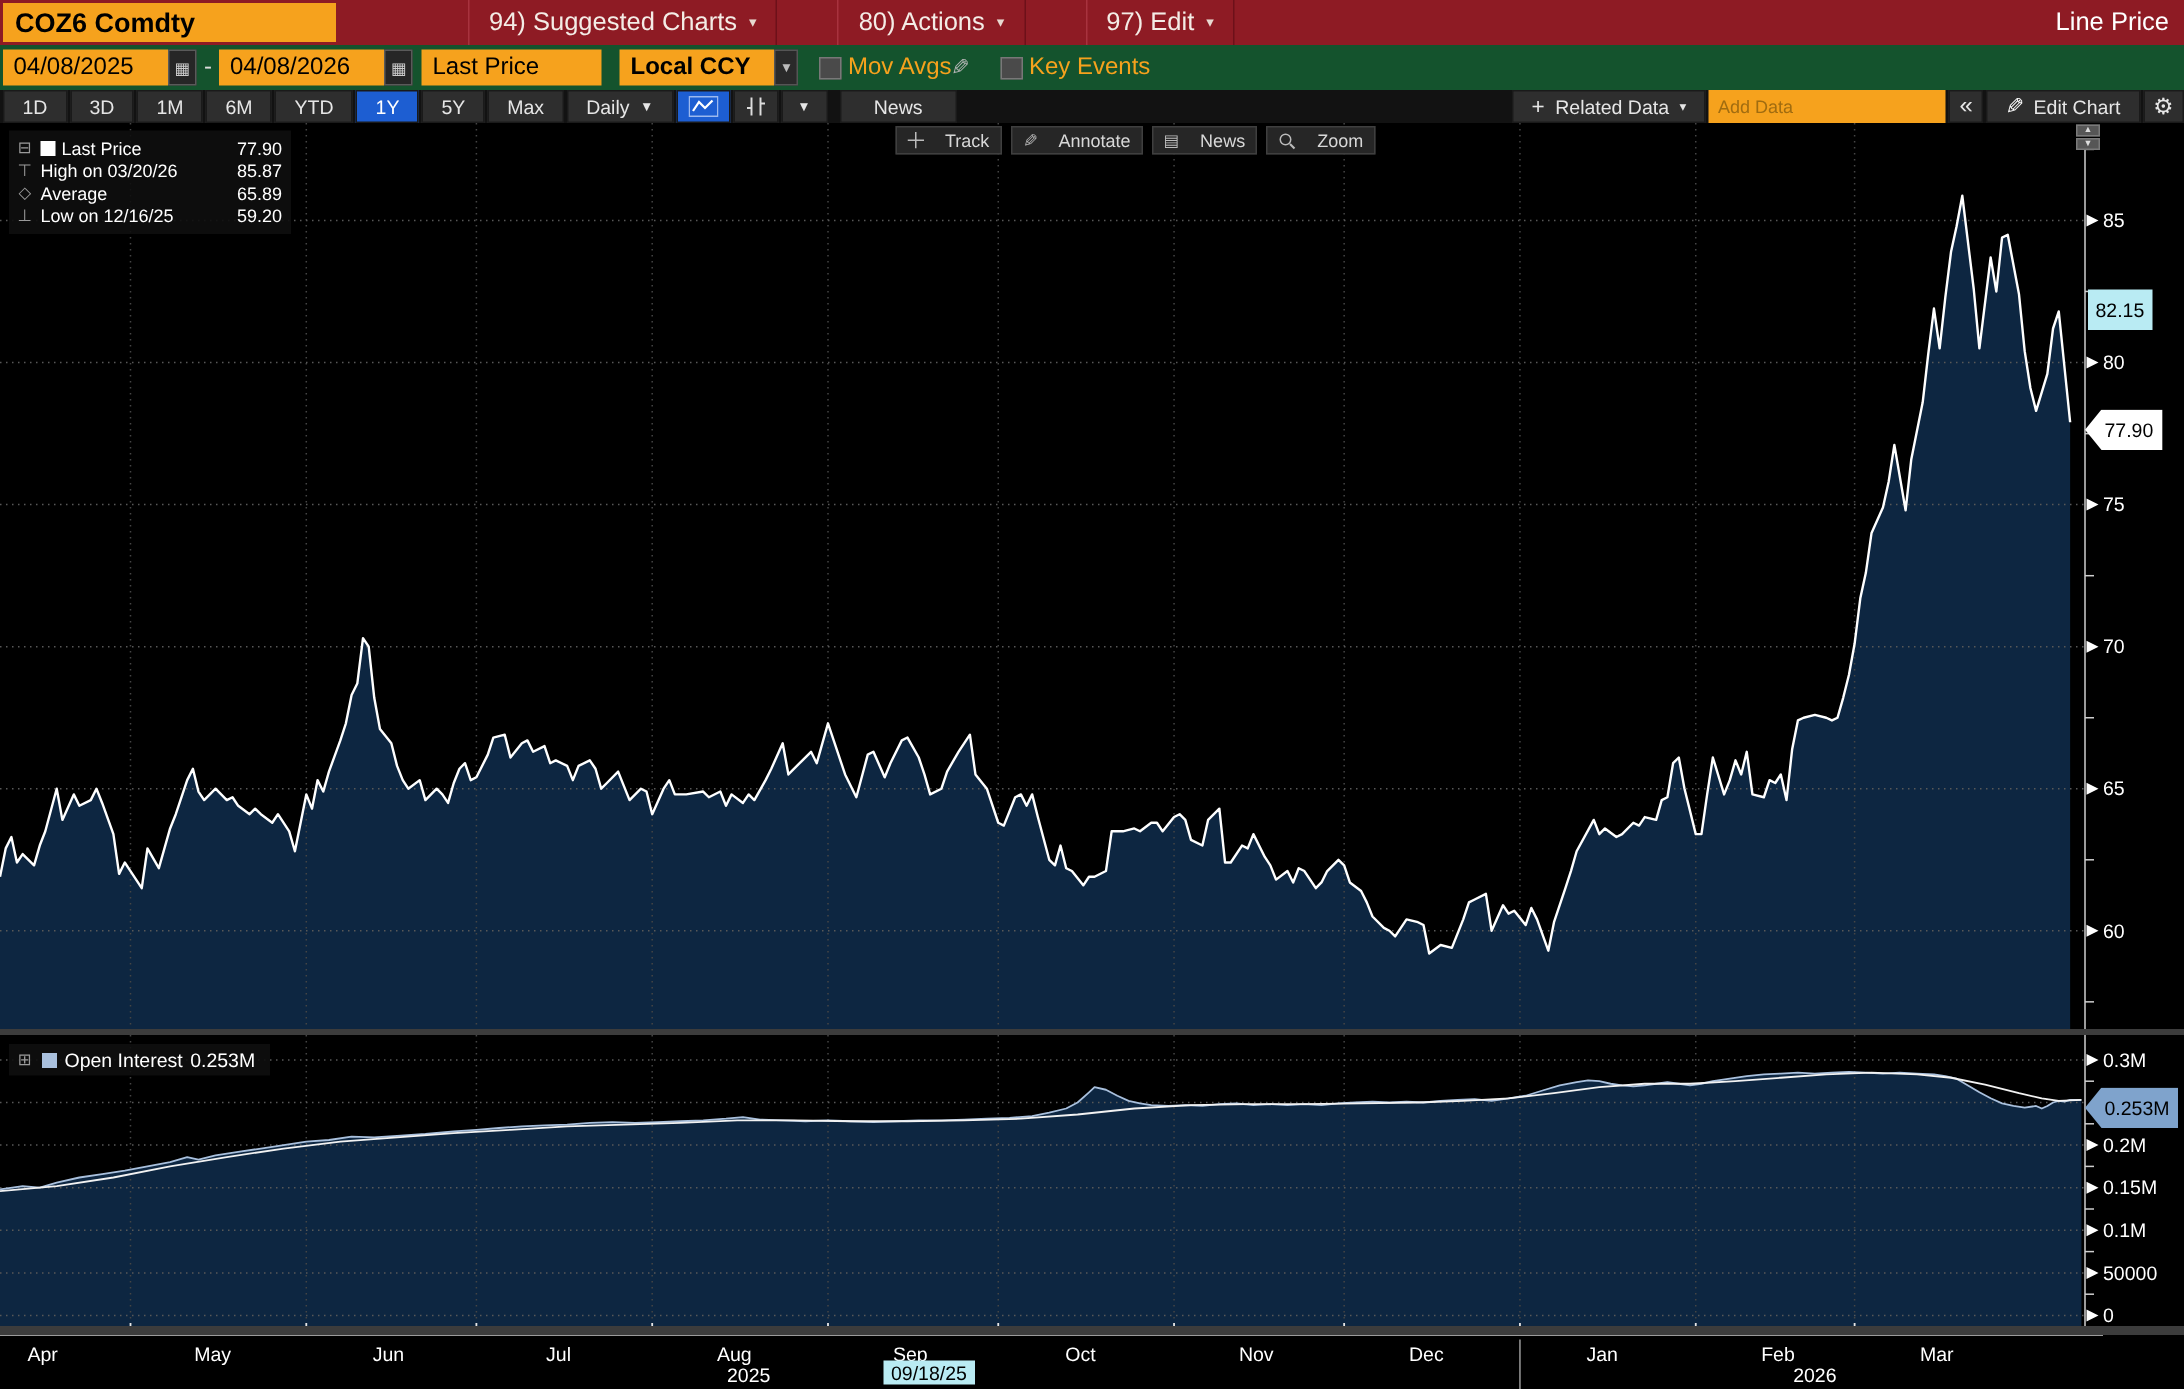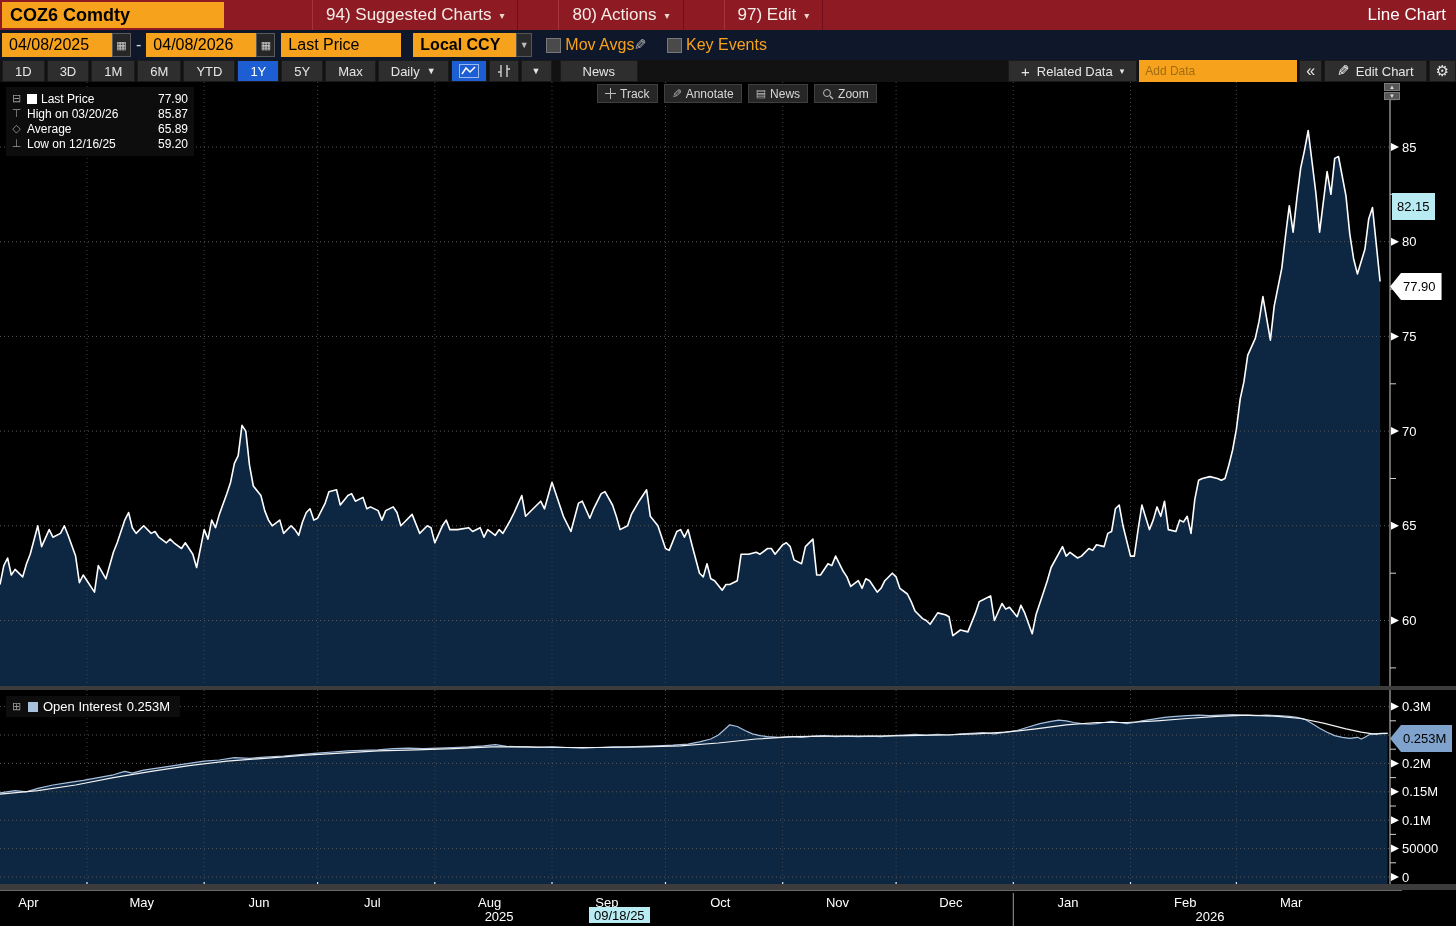--- a/index.html
+++ b/index.html
@@ -10,21 +10,21 @@
         display:flex;align-items:stretch;gap:40px;}
   .ticker-box{width:206px;margin:2px 0 2px 2px;background:#f6a21d;color:#000;
         font-size:18px;font-weight:bold;display:flex;align-items:center;padding:0 8px;}
   .menu-gap{width:8px;}
   .menu-item{color:#f4ece6;font-size:17px;padding:0 13px;display:flex;align-items:center;gap:8px;
         border-left:1px solid #a8333e;border-right:1px solid #6d1019;cursor:default;}
   .menu-caret{font-size:10px;color:#e8d9d0;}
   .row1-spacer{flex:1;}
   .win-title{color:#fff;font-size:17px;display:flex;align-items:center;padding-right:10px;}
   
-  .row2{position:absolute;top:30px;left:0;width:1456px;height:30px;background:#0f172a;
+  .row2{position:absolute;top:30px;left:0;width:1456px;height:30px;background:#14532d;
         display:flex;align-items:center;}
   .orange-field{background:#f6a21d;color:#000;font-size:16px;height:24px;box-sizing:border-box;
         display:flex;align-items:center;padding:0 7px;border:none;outline:none;
         font-family:"Liberation Sans",sans-serif;}
   input.orange-field{width:110px;}
   .cal-btn{width:19px;height:24px;background:#262626;border:1px solid #5a5a5a;box-sizing:border-box;
         color:#ccc;font-size:11px;display:flex;align-items:center;justify-content:center;cursor:pointer;}
   .dash{color:#ddd;font-size:16px;padding:0 5px;}
   .sel{cursor:pointer;}
   .sel-arrow{width:16px;height:24px;background:#2a2a2a;border:1px solid #555;box-sizing:border-box;
@@ -60,21 +60,21 @@
   .lg-icon{color:#9a9a9a;width:13px;font-size:11px;text-align:center;flex:none;}
   .lg-swatch{width:10px;height:10px;background:#fff;flex:none;}
   .lg-swatch.steel{background:#a9c0dd;}
   .lg-val{margin-left:auto;}
   .legend-oi{position:absolute;left:6px;top:614px;background:rgba(14,14,14,0.9);
         padding:3px 10px 3px 4px;z-index:3;display:flex;align-items:center;gap:5px;
         font-size:13px;color:#fff;}
   
   .cbtns{position:absolute;left:597px;top:2px;z-index:3;display:flex;gap:6px;}
   .cbtn{background:#262626;border:1px solid #3f3f3f;color:#d8d8d8;font-size:12px;height:17px;
-        display:flex;align-items:center;gap:4px;padding:0 7px;cursor:pointer;}
+        display:flex;align-items:center;gap:14px;padding:0 7px;cursor:pointer;}
   .cbtn svg{display:block;}
   
   .badge{position:absolute;font-size:13px;color:#000;z-index:4;display:flex;align-items:center;
         height:27px;box-sizing:border-box;white-space:nowrap;}
   .badge.cyan{background:#b9ebf3;padding:0 5px;}
   .badge.white-arrow{background:#fff;padding:0 6px 0 13px;
         clip-path:polygon(0 50%,11px 0,100% 0,100% 100%,11px 100%);}
   .badge.steel-arrow{background:#7fa3cc;padding:0 6px 0 13px;
         clip-path:polygon(0 50%,11px 0,100% 0,100% 100%,11px 100%);}
   
@@ -96,21 +96,21 @@
     </div>
     <div class="menu-item">
       <span>80) Actions</span>
       <span class="menu-caret">▾</span>
     </div>
     <div class="menu-item">
       <span>97) Edit</span>
       <span class="menu-caret">▾</span>
     </div>
     <div class="row1-spacer"></div>
-    <div class="win-title">Line Chart</div>
+    <div class="win-title">Line Price</div>
   </div>
 
   <div class="row2">
     <div style="width:2px;"></div>
     <input class="orange-field" value="04/08/2025" style="">
     <div class="cal-btn">▦</div>
     <span class="dash">-</span>
     <input class="orange-field" value="04/08/2026" style="">
     <div class="cal-btn">▦</div>
     <div style="width:6px;"></div>

